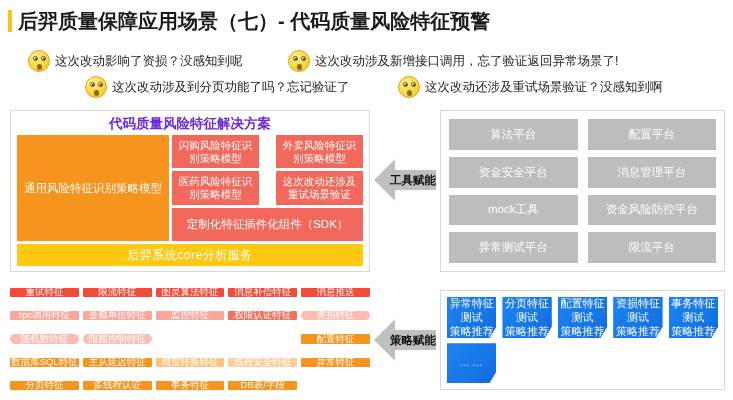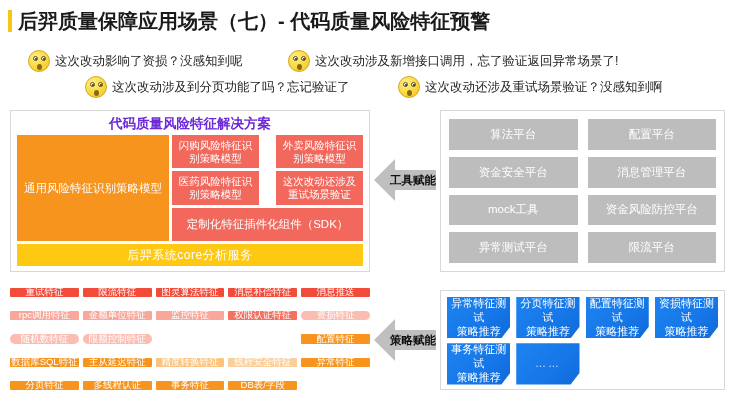--- a/index.html
+++ b/index.html
@@ -118,21 +118,21 @@
   }
   .plat-cell {
     background: #BDBDBD; color: #fff;
     display: flex; align-items: center; justify-content: center;
     font-size: 11.5px; text-align: center;
   }
 
   
   #strategy-grid {
     position: absolute; inset: 6px;
-    display: grid; grid-template-columns: repeat(4, 1fr); grid-template-rows: 1fr 1fr;
+    display: grid; grid-template-columns: repeat(5, 1fr); grid-template-rows: 1fr 1fr;
     gap: 5px 6px;
   }
   .strat-cell {
     position: relative;
     background: linear-gradient(135deg, #1E83F0 0%, #1677E8 60%, #1169D8 100%);
     color: #fff; font-size: 11px; line-height: 1.25; text-align: center;
     display: flex; align-items: center; justify-content: center; padding: 0 2px;
     clip-path: polygon(0 0, 100% 0, 100% 72%, 86% 100%, 0 100%);
   }
   .strat-cell.ellipsis { font-size: 11px; color: #cfe4fb; letter-spacing: 2px; }

